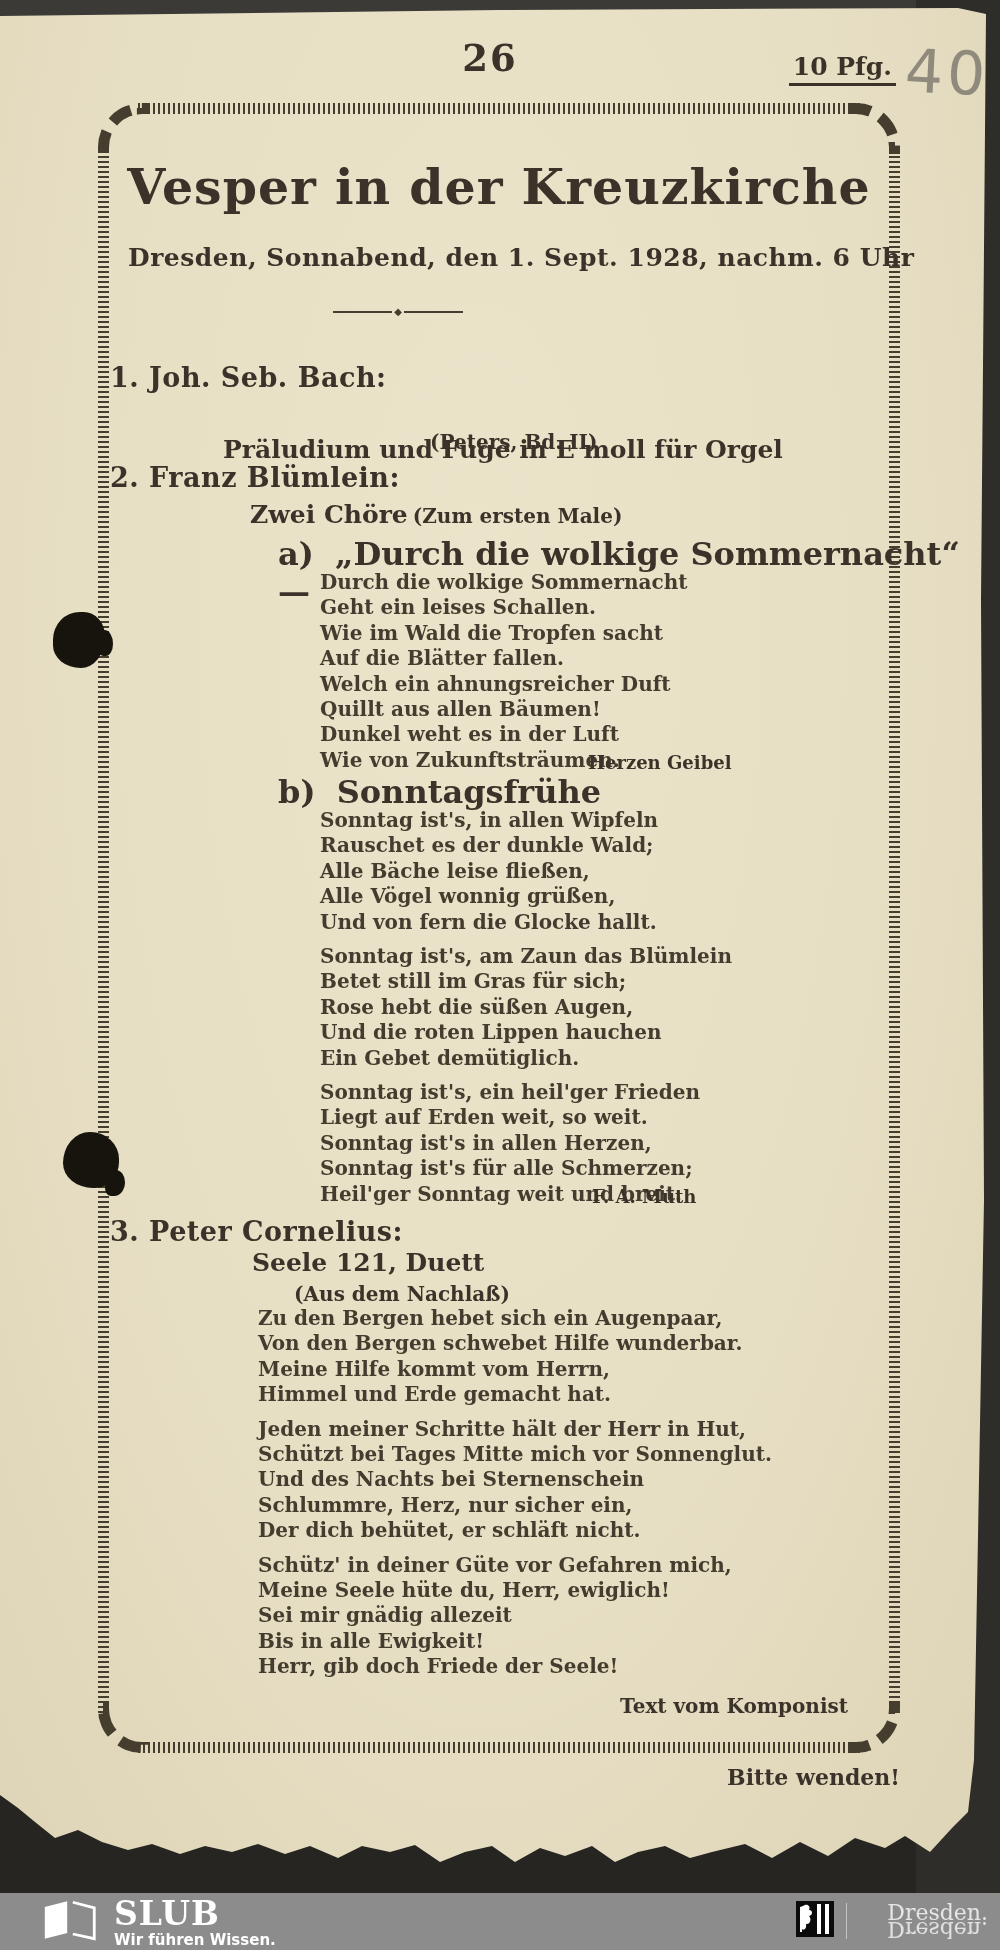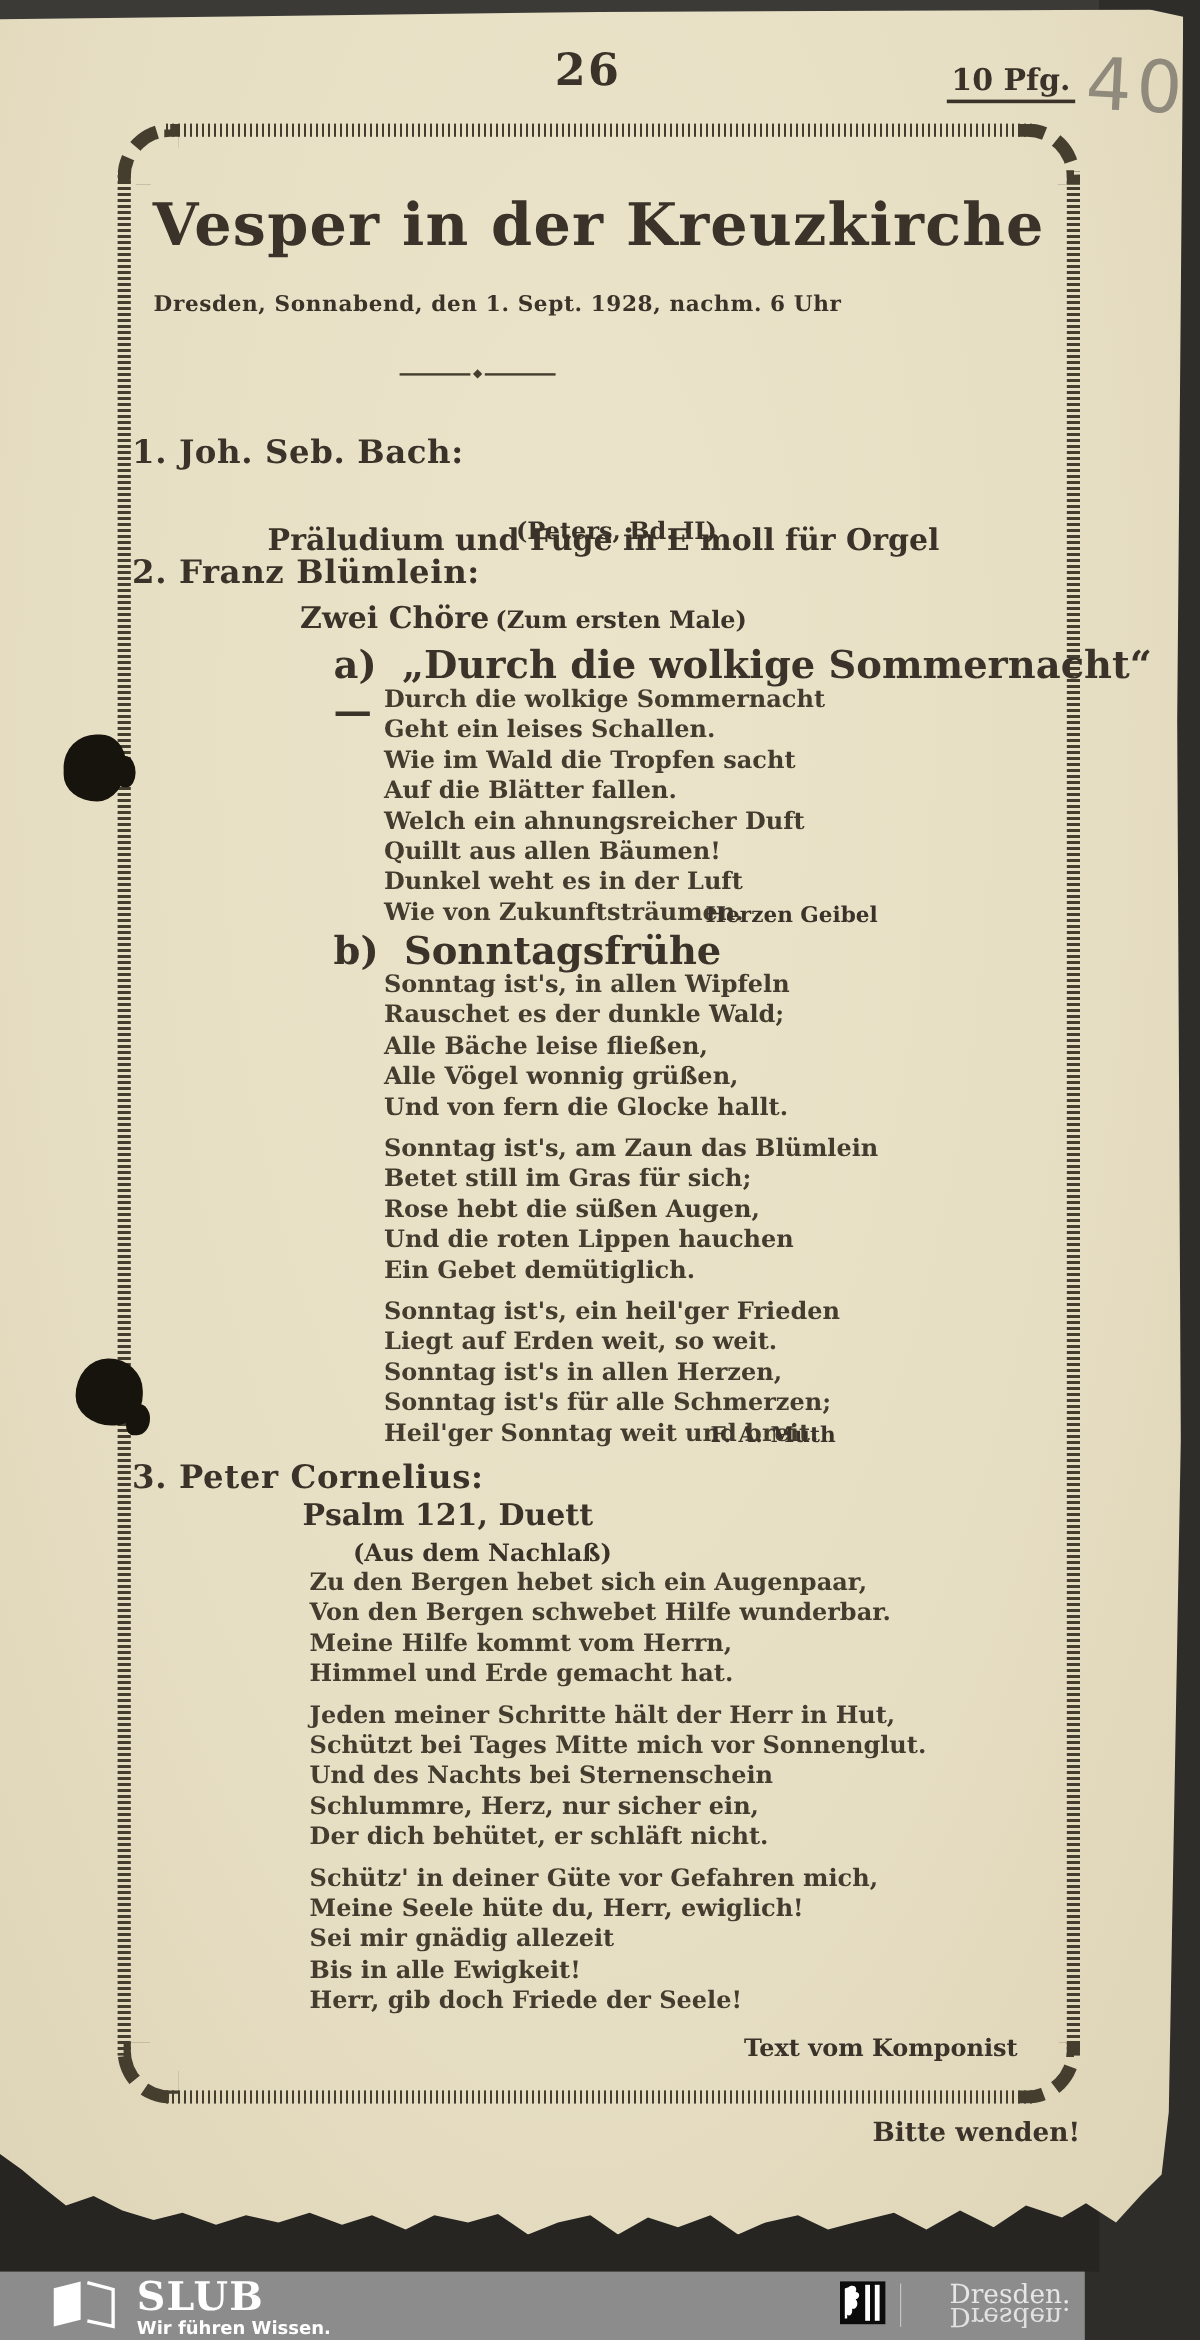--- a/index.html
+++ b/index.html
@@ -42,42 +42,42 @@
   .f-left,.f-right{top:40px;bottom:40px;width:11px;
     background:repeating-linear-gradient(0deg,#453e2f 0 2px,transparent 2px 5px);}
   .f-left{left:0;} .f-right{right:0;}
   .f-corner{position:absolute;width:40px;height:40px;}
   .f-tl{top:0;left:0;border-top:11px dashed #453e2f;border-left:11px dashed #453e2f;border-top-left-radius:44px;}
   .f-tr{top:0;right:0;border-top:11px dashed #453e2f;border-right:11px dashed #453e2f;border-top-right-radius:44px;}
   .f-bl{bottom:0;left:0;border-bottom:11px dashed #453e2f;border-left:11px dashed #453e2f;border-bottom-left-radius:44px;}
   .f-br{bottom:0;right:0;border-bottom:11px dashed #453e2f;border-right:11px dashed #453e2f;border-bottom-right-radius:44px;}
   
   .title{left:98px;top:158px;width:802px;text-align:center;font-size:49px;font-weight:bold;letter-spacing:1px;}
-  .subtitle{left:128px;top:243px;font-size:18px;font-weight:bold;letter-spacing:.5px;}
+  .subtitle{left:128px;top:243px;font-size:25px;font-weight:bold;letter-spacing:.5px;}
   .divider{left:333px;top:306px;width:130px;display:flex;align-items:center;color:#453e2f;}
   .divider .line{flex:1;height:2px;background:#453e2f;}
   .divider .dia{font-size:10px;margin:0 2px;}
   .item-header{font-size:27px;font-weight:bold;letter-spacing:.5px;}
   .work{font-size:25px;font-weight:bold;}
   .work-note{font-size:20px;font-weight:bold;}
   .part-title{font-size:32px;font-weight:bold;}
   .part-label{font-weight:bold;margin-right:10px;}
   .poem{font-size:20px;font-weight:bold;line-height:25.4px;color:#443c2e;}
   .stanza{margin-bottom:9px;}
   .attribution{font-size:18px;font-weight:bold;}
   .credit{left:98px;top:1694px;width:750px;text-align:right;font-size:20px;font-weight:bold;}
   .turn-note{left:98px;top:1764px;width:802px;text-align:right;font-size:22px;font-weight:bold;}
   
   .blot{position:absolute;background:#17130d;}
   .blot1{left:53px;top:612px;width:52px;height:56px;border-radius:58% 46% 52% 60%/55% 48% 62% 45%;}
   .blot1::after{content:"";position:absolute;right:-8px;top:18px;width:16px;height:26px;background:#17130d;border-radius:40% 70% 60% 50%;}
   .blot2{left:63px;top:1132px;width:56px;height:56px;border-radius:52% 55% 46% 58%/60% 52% 50% 48%;}
   .blot2::after{content:"";position:absolute;right:-6px;bottom:-8px;width:20px;height:26px;background:#17130d;border-radius:45% 60% 70% 40%;}
   
-  #footer{position:absolute;left:0;top:1893px;width:904px;height:57px;background:#8c8c8c;
+  #footer{position:absolute;left:0;top:1893px;width:1000px;height:57px;background:#8c8c8c;
     font-family:"DejaVu Sans","Liberation Sans",sans-serif;}
   .slub-logo{position:absolute;left:42px;top:6px;display:flex;gap:16px;cursor:pointer;}
   .slub-text{color:#ffffff;}
   .slub-name{font-size:33px;font-weight:bold;letter-spacing:1px;line-height:30px;font-family:"DejaVu Serif",serif;}
   .slub-tagline{font-size:15px;font-weight:bold;margin-top:2px;}
   .dresden-logo{position:absolute;right:12px;top:8px;display:flex;align-items:center;gap:12px;cursor:pointer;}
   .dresden-divider{width:1px;height:36px;background:#c4c4c4;}
   .dresden-text{color:#e6e6e6;font-family:"DejaVu Serif",serif;font-size:22px;line-height:17px;text-align:left;margin-left:28px;}
   .dresden-text .mirror{display:block;transform:scaleY(-1);opacity:.95;}
 </style>
@@ -171,21 +171,21 @@
           <div class="poem-line">Sonntag ist's für alle Schmerzen;</div>
           <div class="poem-line">Heil'ger Sonntag weit und breit.</div>
         </div>
       </div>
     <div class="abs attribution ink" style="left:592px;top:1186px;">F. A. Muth</div>
 
     <div class="abs item-header ink" style="left:110px;top:1216px;">
       <span>3.</span>
       <span>Peter Cornelius:</span>
     </div>
-    <div class="abs work ink" style="left:252px;top:1248px;">Psalm 121, Duett</div>
+    <div class="abs work ink" style="left:252px;top:1248px;">Seele 121, Duett</div>
     <div class="abs work-note ink" style="left:252px;top:1282px;width:300px;text-align:center;">(Aus dem Nachlaß)</div>
     <div class="abs poem" style="left:258px;top:1306px;">
         <div class="stanza">
           <div class="poem-line">Zu den Bergen hebet sich ein Augenpaar,</div>
           <div class="poem-line">Von den Bergen schwebet Hilfe wunderbar.</div>
           <div class="poem-line">Meine Hilfe kommt vom Herrn,</div>
           <div class="poem-line">Himmel und Erde gemacht hat.</div>
         </div>
         <div class="stanza">
           <div class="poem-line">Jeden meiner Schritte hält der Herr in Hut,</div>

